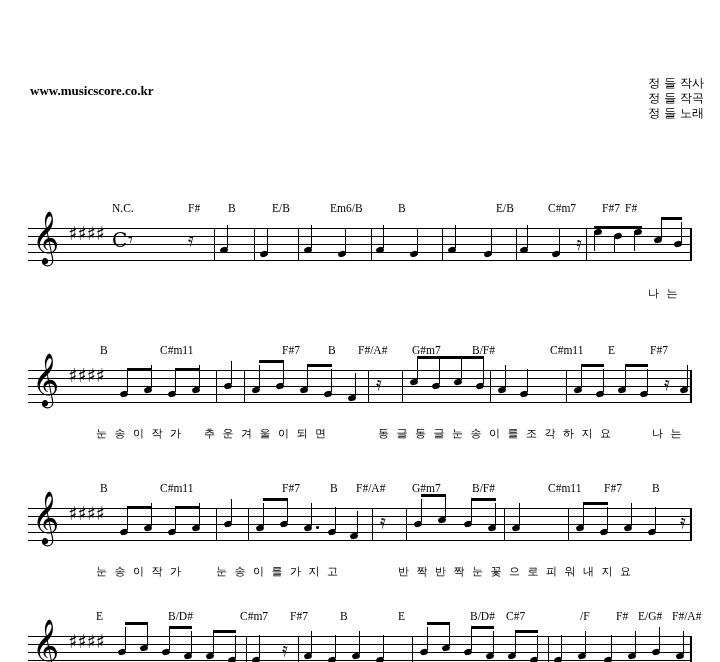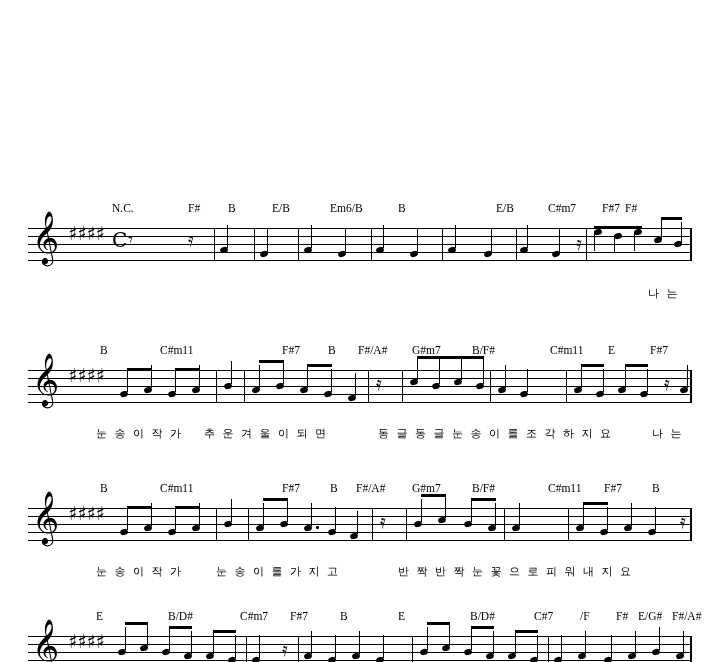--- a/index.html
+++ b/index.html
@@ -154,21 +154,27 @@
     background: #000;
     border-radius: 50%;
   }
 </style>
 </head>
 <body>
 
 <div class="sheet">
 
 
-
+  <div class="website">www.musicscore.co.kr</div>
+
+  <div class="credits">
+    <div>정 들 작사</div>
+    <div>정 들 작곡</div>
+    <div>정 들 노래</div>
+  </div>
 
   <div class="system" style="top:196px;">
     <div class="chord" style="left:112px; top:6px;">N.C.</div>
     <div class="chord" style="left:188px; top:6px;">F#</div>
     <div class="chord" style="left:228px; top:6px;">B</div>
     <div class="chord" style="left:272px; top:6px;">E/B</div>
     <div class="chord" style="left:330px; top:6px;">Em6/B</div>
     <div class="chord" style="left:398px; top:6px;">B</div>
     <div class="chord" style="left:496px; top:6px;">E/B</div>
     <div class="chord" style="left:548px; top:6px;">C#m7</div>
@@ -417,21 +423,21 @@
   </div>
 
   <div class="system" style="top:604px;">
     <div class="chord" style="left:96px; top:6px;">E</div>
     <div class="chord" style="left:168px; top:6px;">B/D#</div>
     <div class="chord" style="left:240px; top:6px;">C#m7</div>
     <div class="chord" style="left:290px; top:6px;">F#7</div>
     <div class="chord" style="left:340px; top:6px;">B</div>
     <div class="chord" style="left:398px; top:6px;">E</div>
     <div class="chord" style="left:470px; top:6px;">B/D#</div>
-    <div class="chord" style="left:534px; top:6px;">C#7</div>
+    <div class="chord" style="left:506px; top:6px;">C#7</div>
     <div class="chord" style="left:580px; top:6px;">/F</div>
     <div class="chord" style="left:616px; top:6px;">F#</div>
     <div class="chord" style="left:638px; top:6px;">E/G#</div>
     <div class="chord" style="left:672px; top:6px;">F#/A#</div>
 
     <div class="staff" style="top:32px;">
       <div class="line l0"></div>
         <div class="line l1"></div>
         <div class="line l2"></div>
         <div class="line l3"></div>

